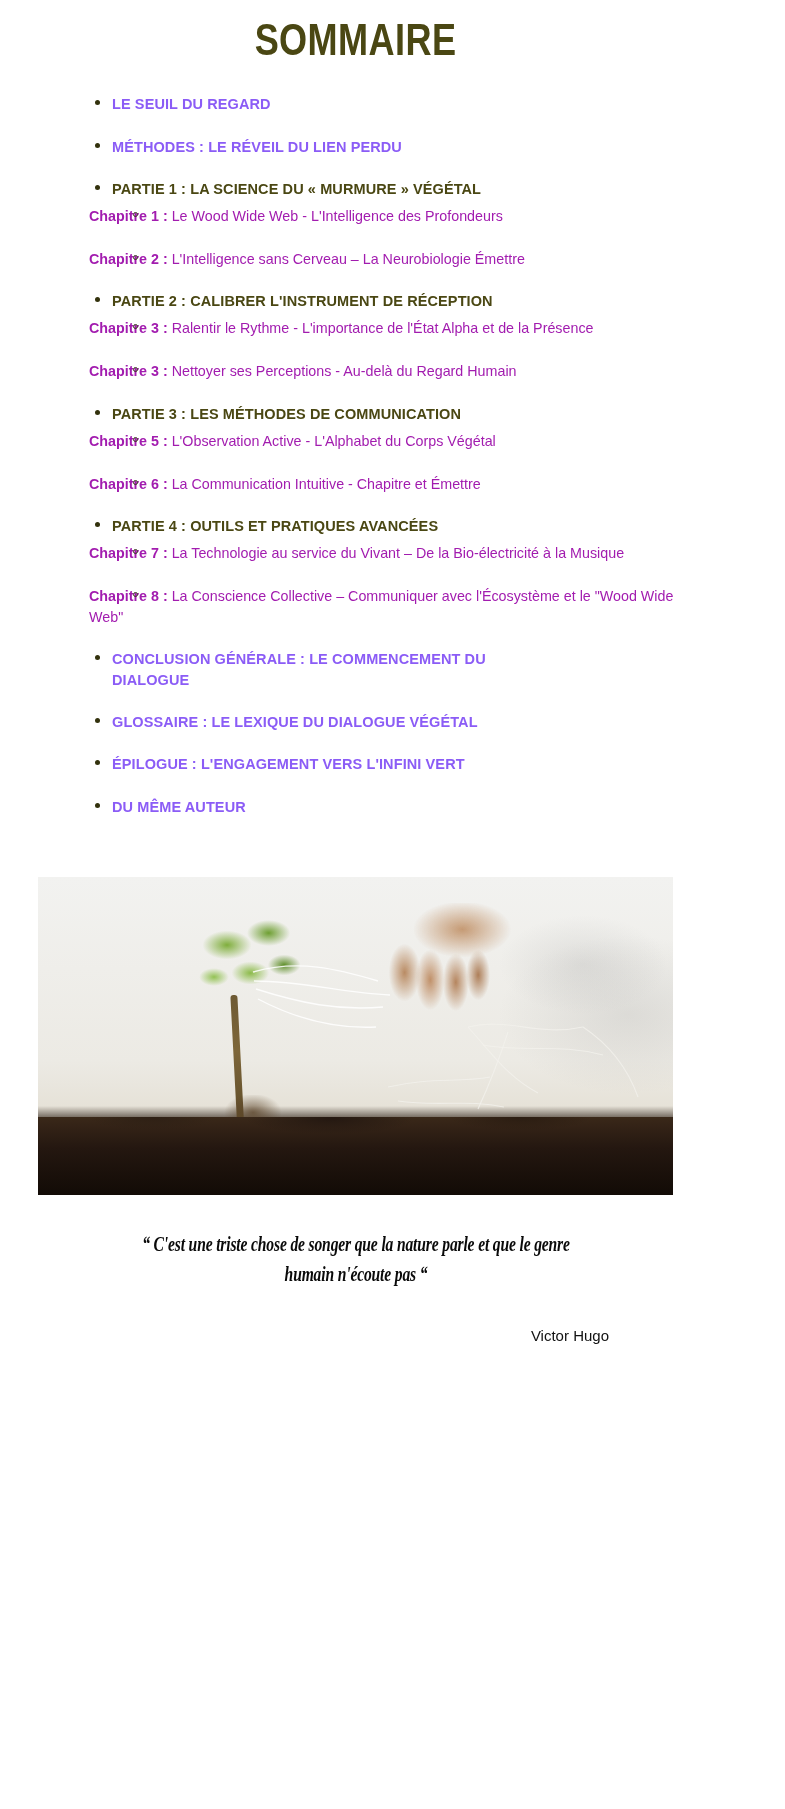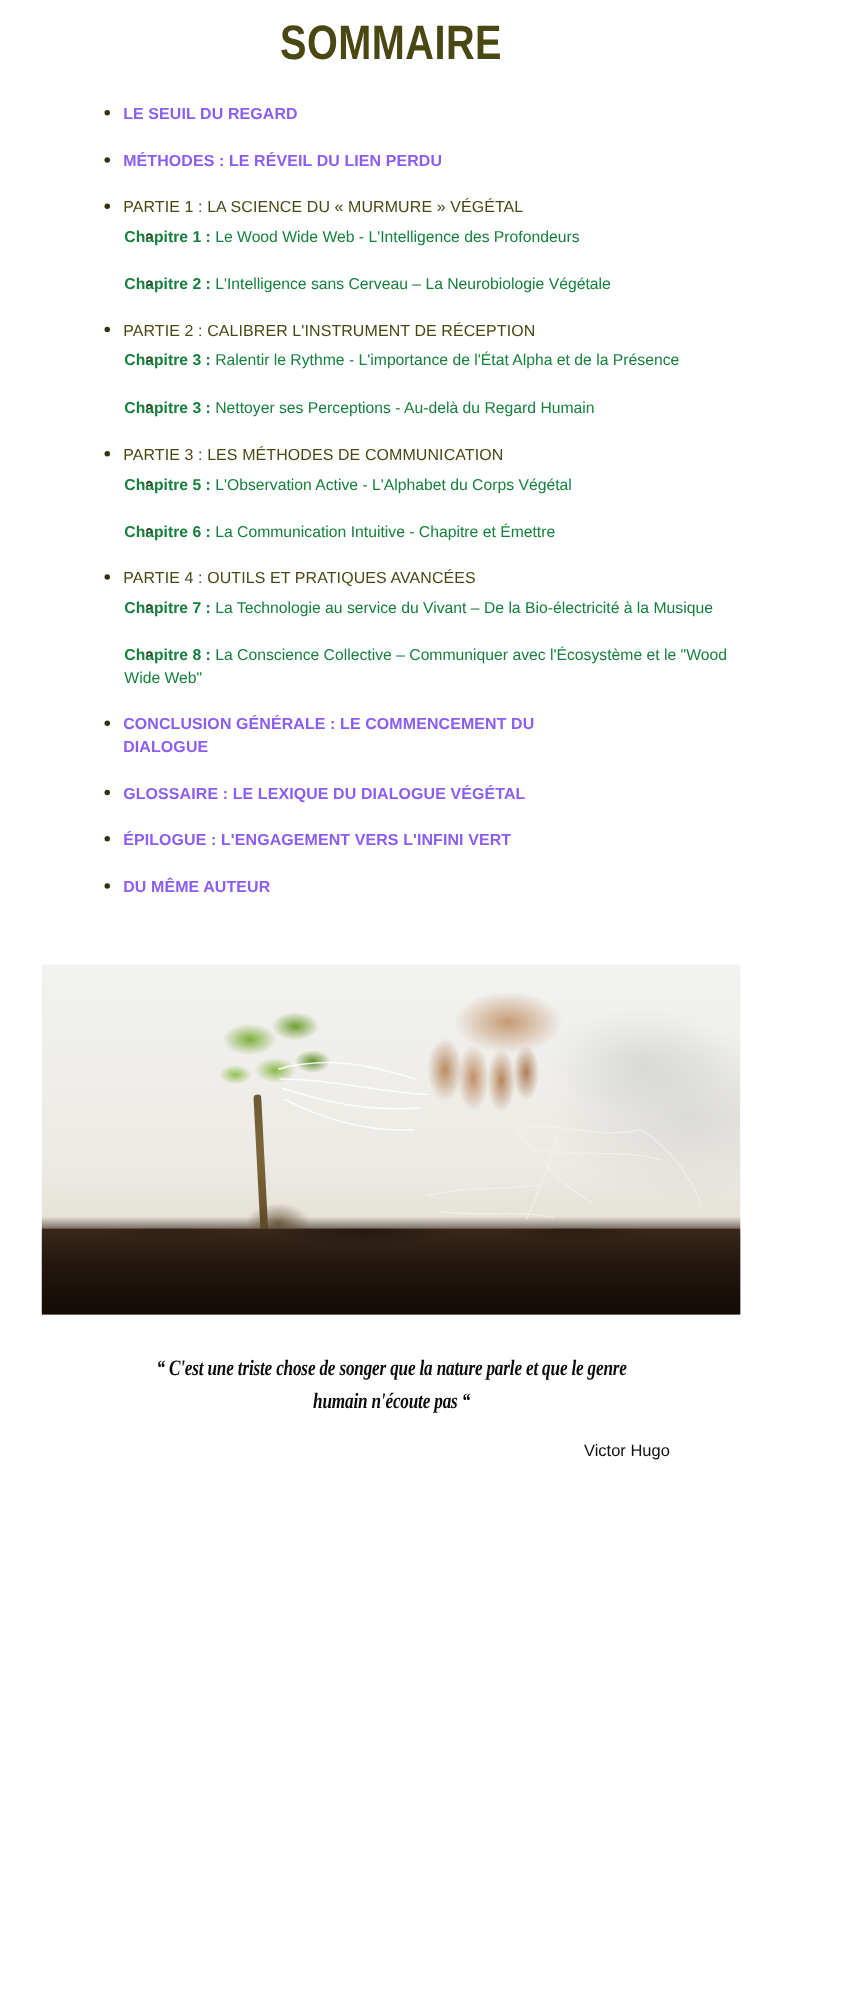--- a/index.html
+++ b/index.html
@@ -50,21 +50,21 @@
     margin: 0 0 0 0;
     padding: 0;
   }
 
   .part-line {
     position: relative;
     padding-left: 112px;
     padding-right: 41px;
     margin: 0 0 7px 0;
     font-size: 14.5px;
-    font-weight: normal;
+    font-weight: bold;
     color: #4a4713;
     line-height: 1.38;
     letter-spacing: 0.1px;
   }
   .part-line .bullet {
     position: absolute;
     left: 95px;
     top: 6px;
     width: 5px;
     height: 5px;
@@ -73,25 +73,25 @@
   }
 
   .chapters {
     margin: 0;
     padding: 0;
     list-style: none;
   }
 
   .chapter-line {
     position: relative;
-    padding-left: 113px;
+    padding-left: 89px;
     padding-right: 35px;
     margin: 0 0 22px 0;
     font-size: 14.3px;
-    color: #15803d;
+    color: #a21caf;
     line-height: 1.45;
   }
   .chapter-line .bullet-hollow {
     position: absolute;
     left: 133px;
     top: 6px;
     width: 5px;
     height: 5px;
     border-radius: 50%;
     border: 1px solid #3a3a1f;
@@ -213,21 +213,21 @@
     font-style: italic;
     font-size: 20px;
     line-height: 1.5;
     color: #0a0a0a;
     transform: scaleX(0.78);
     transform-origin: center top;
     letter-spacing: -0.2px;
   }
 
   .attribution {
-    margin: 22px 0 0 0;
+    margin: 38px 0 0 0;
     padding-right: 102px;
     text-align: right;
     font-size: 15px;
     color: #111111;
     font-family: "Liberation Sans", sans-serif;
   }
 </style>
 </head>
 <body>
 
@@ -254,21 +254,21 @@
       </div>
       <ul class="chapters">
         <li class="chapter-line">
           <span class="bullet-hollow"></span>
           <span class="chap-label">Chapitre 1 :</span>
           <span>Le Wood Wide Web - L'Intelligence des Profondeurs</span>
         </li>
         <li class="chapter-line">
           <span class="bullet-hollow"></span>
           <span class="chap-label">Chapitre 2 :</span>
-          <span>L'Intelligence sans Cerveau – La Neurobiologie Végétale</span>
+          <span>L'Intelligence sans Cerveau – La Neurobiologie Émettre</span>
         </li>
       </ul>
     </div>
 
     <div class="toc-part">
       <div class="part-line">
         <span class="bullet"></span>
         <span>PARTIE 2 : CALIBRER L'INSTRUMENT DE RÉCEPTION</span>
       </div>
       <ul class="chapters">

